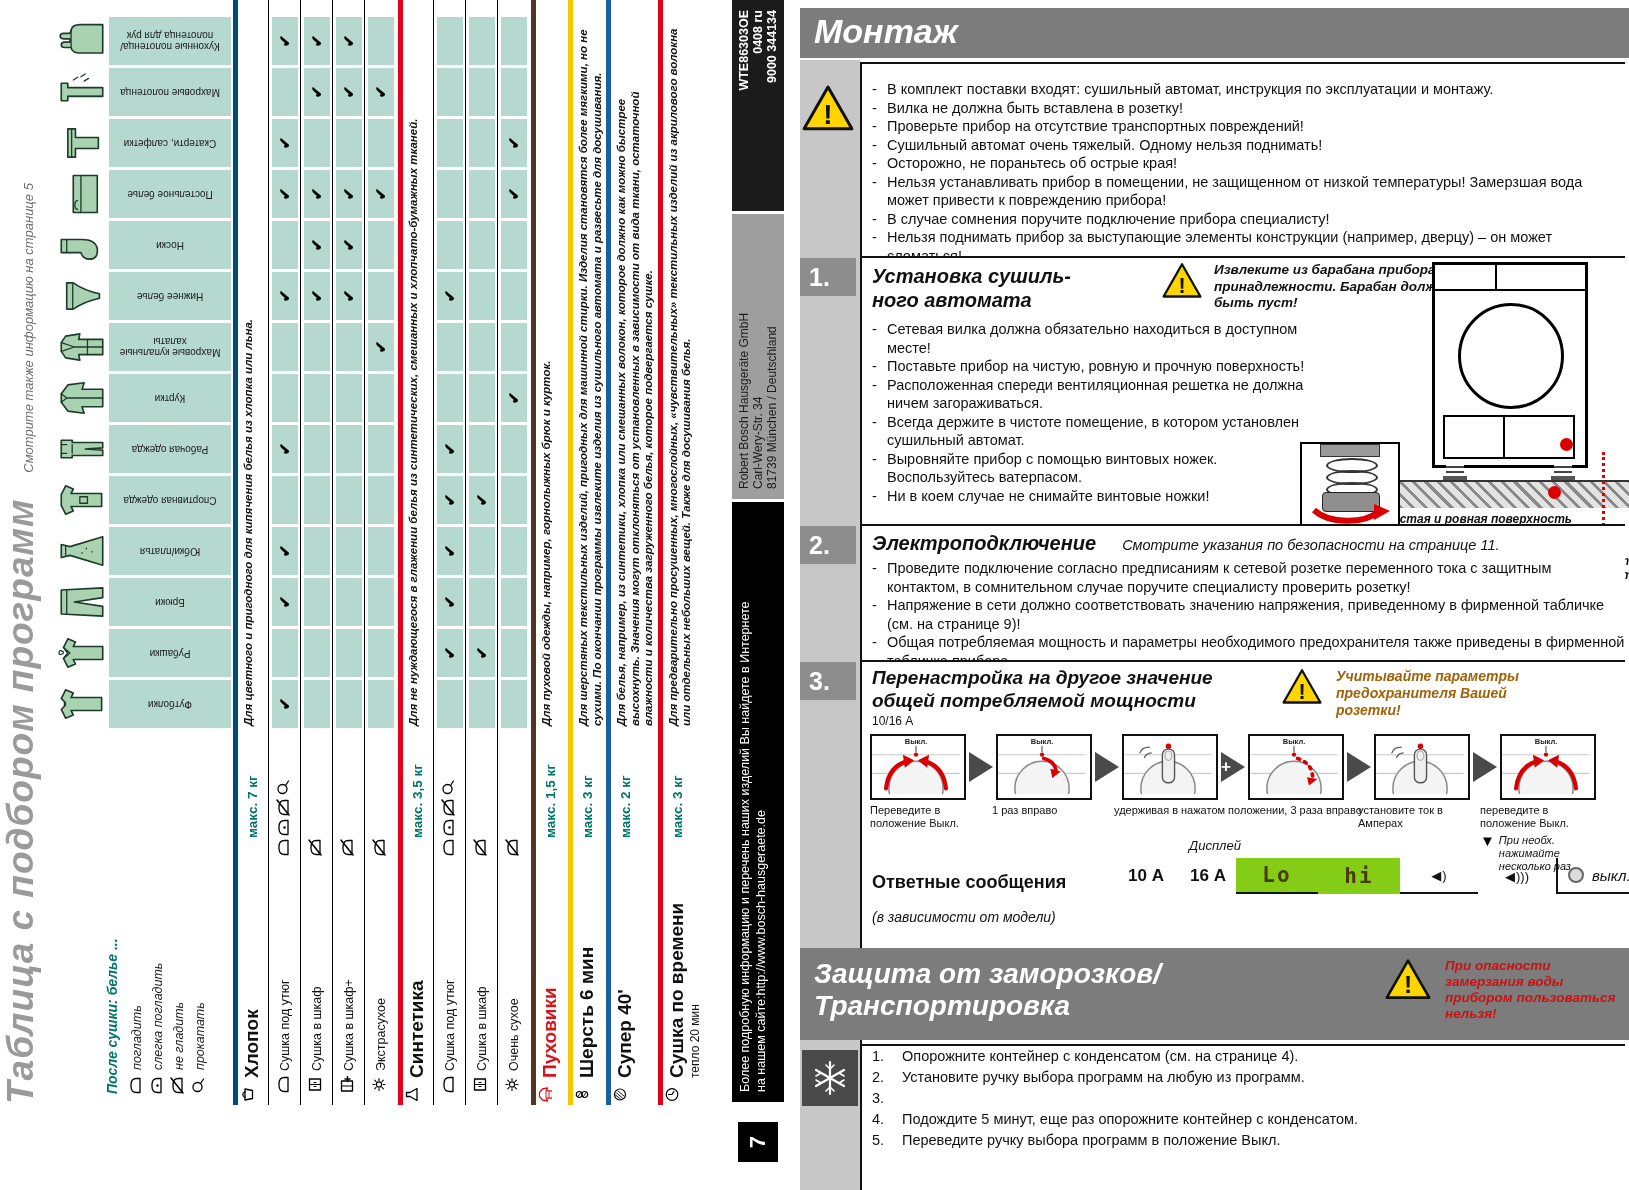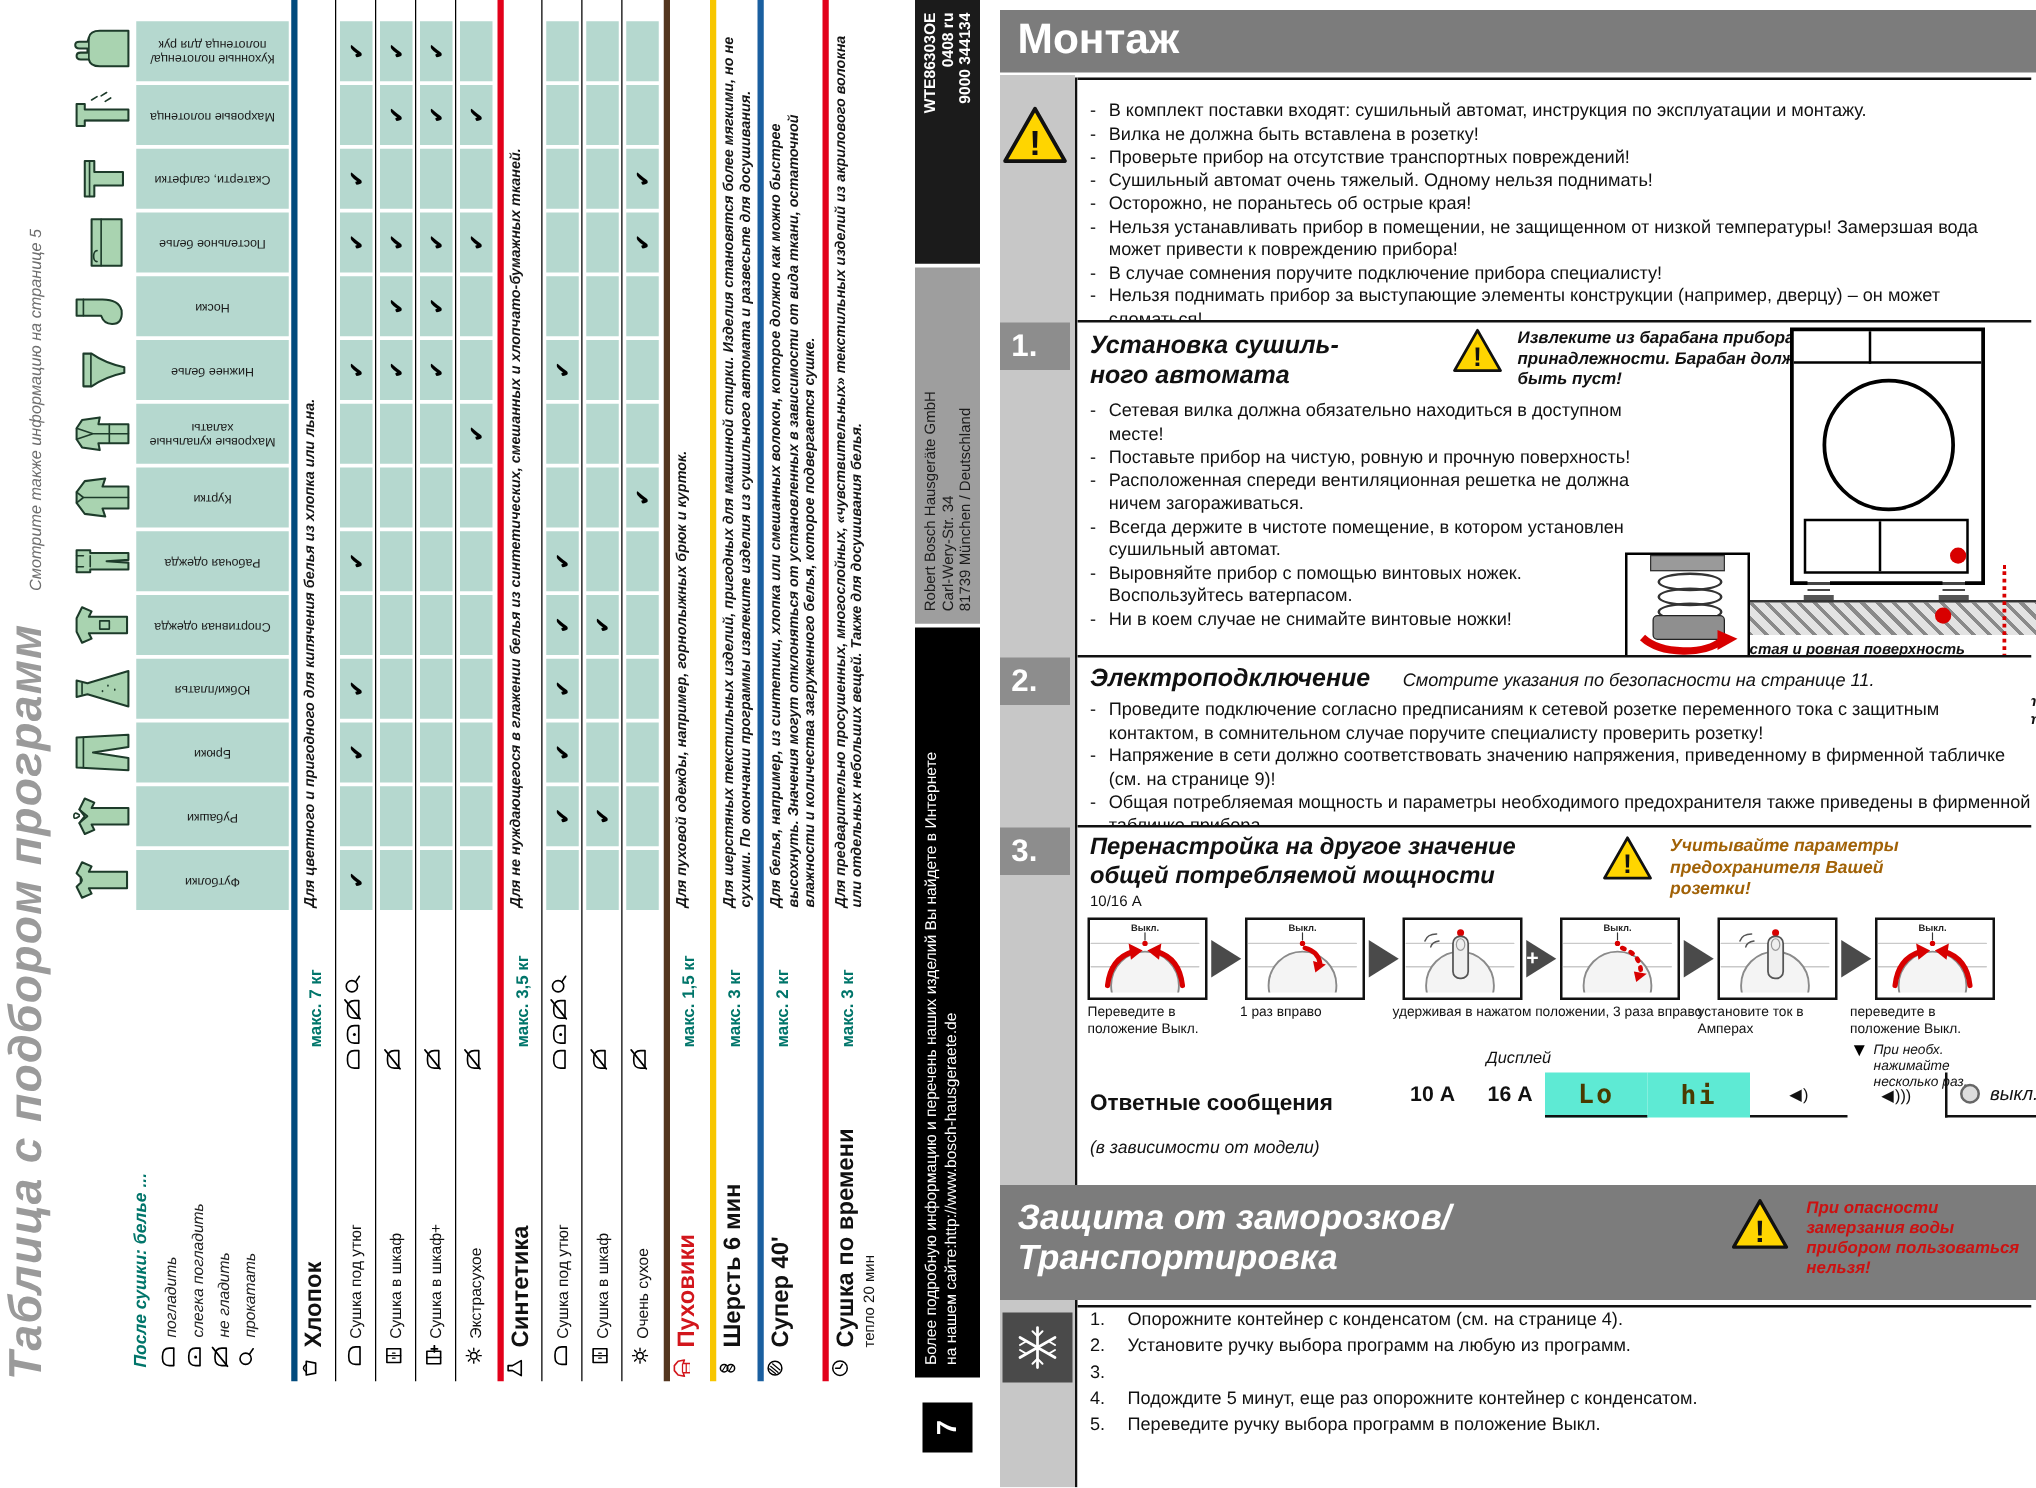--- a/index.html
+++ b/index.html
@@ -44,21 +44,21 @@
   .fseg2{width:285px;background:#9e9e9e;color:#1c1c1c;font-size:12px;line-height:14px;}
   .fseg3{flex:1;background:#1b1b1b;color:#fff;text-align:right;font-size:12.5px;font-weight:bold;line-height:14px;}
   .page-box{position:absolute;width:40px;height:40px;background:#000;color:#fff;font-size:22px;font-weight:bold;
             display:flex;align-items:center;justify-content:center;}
   #page7{left:28px;top:738px;}
 
   
   .right-page{position:absolute;left:800px;top:0;width:829px;height:1190px;background:#fff;}
   .rband{position:absolute;left:0;width:829px;background:#7c7c7c;color:#fff;z-index:5;}
   #montage-band{top:8px;height:50px;}
-  .rband .bt{font-size:34px;font-weight:bold;padding:4px 4px 0 14px;line-height:38px;}
+  .rband .bt{font-size:34px;font-weight:bold;font-style:italic;padding:4px 4px 0 14px;line-height:38px;}
   .rail{position:absolute;left:0;top:60px;width:60px;height:1130px;background:#c7c7c7;}
   .vline{position:absolute;left:60px;top:62px;height:1128px;border-left:2.5px solid #111;}
   .rsect{position:absolute;left:62px;right:4px;border-top:2.5px solid #111;background:#fff;}
   .stepnum{position:absolute;width:56px;height:38px;background:#8d8d8d;color:#fff;
            font-size:25px;font-weight:bold;padding-left:9px;box-sizing:border-box;line-height:38px;z-index:6;}
   .bullets .bl{display:flex;font-size:14.5px;line-height:18.5px;}
   .bullets .bl .dash{width:15px;flex:none;}
   .h-ital{font-weight:bold;font-style:italic;}
   .note-ital{font-style:italic;}
   #intro-sect{top:62px;height:194px;}
@@ -89,21 +89,21 @@
   .pressnote{position:absolute;font-size:11px;line-height:13px;font-style:italic;display:flex;gap:4px;width:120px;}
   .pressnote .tri-d{color:#000;font-size:15px;}
   .resp{position:absolute;left:10px;top:196px;display:flex;}
   .resp-titles{width:230px;padding-top:14px;}
   .resp-titles .t1{font-size:18px;font-weight:bold;}
   .resp-titles .t2{font-size:14px;font-style:italic;margin-top:16px;}
   .resp-table{display:flex;position:relative;margin-left:10px;}
   .rcol{display:flex;}
   .rcell{height:36px;display:flex;align-items:center;box-sizing:border-box;}
   .ampcol .rcell{width:62px;justify-content:flex-end;padding-right:10px;font-size:17px;font-weight:bold;}
-  .dispcol .rcell{width:82px;background:#5eead4;justify-content:center;
+  .dispcol .rcell{width:82px;background:#84cc16;justify-content:center;
      font-family:"DejaVu Sans Mono",monospace;font-size:21px;font-weight:bold;color:#4a3a00;letter-spacing:2px;}
   .dispcol .rcell.b1{border-bottom:2px solid #111;}
   .spkcol .rcell{width:78px;justify-content:center;gap:1px;}
   .spkcol .rcell.b1,.statcol .rcell.b1{border-bottom:2px solid #111;}
   .statcol .rcell{width:130px;border-left:2px solid #111;border-right:2px solid #111;padding-left:10px;gap:8px;
      font-size:15px;font-style:italic;}
   .disp-label{position:absolute;left:62px;top:-20px;width:82px;text-align:center;font-size:13px;font-style:italic;}
   .spk{font-size:13px;}
   .offdot{width:12px;height:12px;border:2px solid #666;border-radius:50%;background:#ddd;}
   #frost-band{top:948px;height:92px;}

